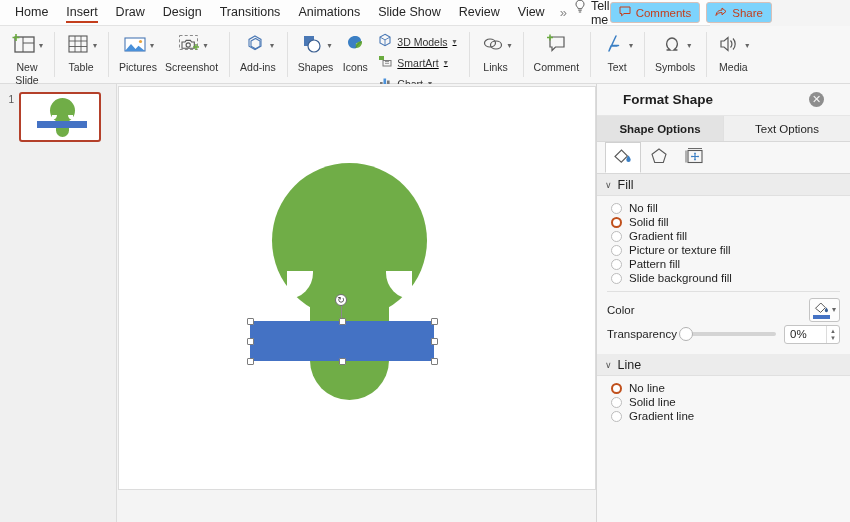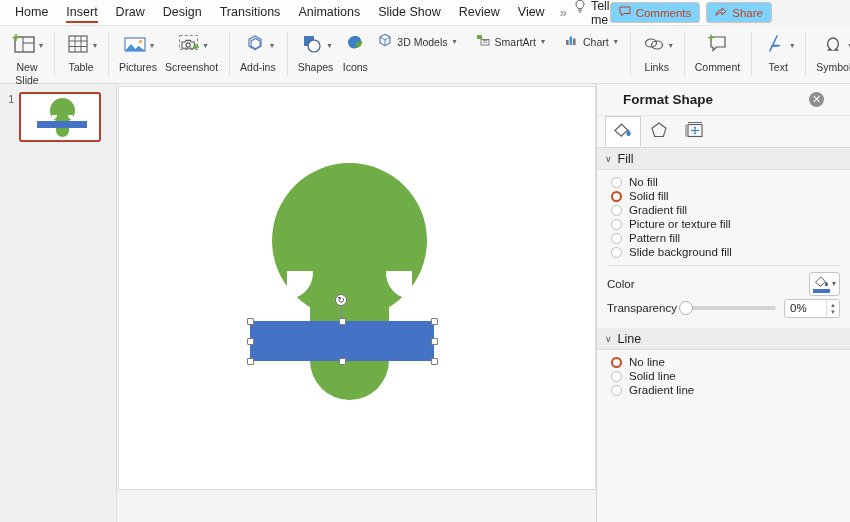--- a/index.html
+++ b/index.html
@@ -52,21 +52,21 @@
     display: flex; flex-direction: column; align-items: center;
     padding: 2px 4px; cursor: pointer; min-width: 36px;
   }
   .rbtn .icorow { display: flex; align-items: center; gap: 2px; height: 30px; }
   .rbtn .lbl {
     font-size: 10.5px; color: #333; text-align: center; line-height: 11.5px; margin-top: 1px;
     white-space: nowrap;
   }
   .rbtn .lbl.two { line-height: 11.5px; }
   .caret { font-size: 8px; color: #666; line-height: 1; }
-  .rstack { display: flex; justify-content: center; padding: 3px 2px 0 2px; gap: 13px; }
+  .rstack { display: flex; flex-direction: column; justify-content: center; padding: 3px 2px 0 2px; gap: 1px; text-decoration: underline; }
   .rstack-row { display: flex; align-items: center; gap: 5px; cursor: pointer; padding: 1px 3px; }
   .rstack-row .lbl2 { font-size: 10.5px; color: #333; white-space: nowrap; }
 
   
   .thumbpane {
     position: absolute; left: 0; top: 84px; width: 117px; bottom: 0;
     background: #f0f0f0; border-right: 1px solid #dcdcdc;
   }
   .thumb-row { display: flex; align-items: flex-start; padding: 8px 6px 0 4px; }
   .thumb-num { font-size: 10px; color: #555; width: 10px; text-align: right; padding-top: 2px; }
@@ -507,20 +507,24 @@
     </div>
   </div>
 
   <div class="fmtpane">
 
     <div class="fmt-header">
       <div class="fmt-title">Format Shape</div>
       <div class="close-btn">✕</div>
     </div>
 
+    <div class="fmt-tabs">
+      <div class="fmt-tab sel">Shape Options</div>
+      <div class="fmt-tab">Text Options</div>
+    </div>
 
     <div class="fmt-icontabs">
       <div class="ficon sel">
         <span>
           <svg width="22" height="20" viewBox="0 0 22 20">
               <path d="M3 10.5L9.5 4l6 6-6.2 6.2z" fill="#fff" stroke="#5a5a5a" stroke-width="1.1"></path>
               <path d="M16.5 9.5c1.4 2 2.2 3.2 2.2 4.3a2.2 2.2 0 01-4.4 0c0-1.1.8-2.3 2.2-4.3z" fill="#3b7fc4"></path>
             </svg>
         </span>
       </div>

